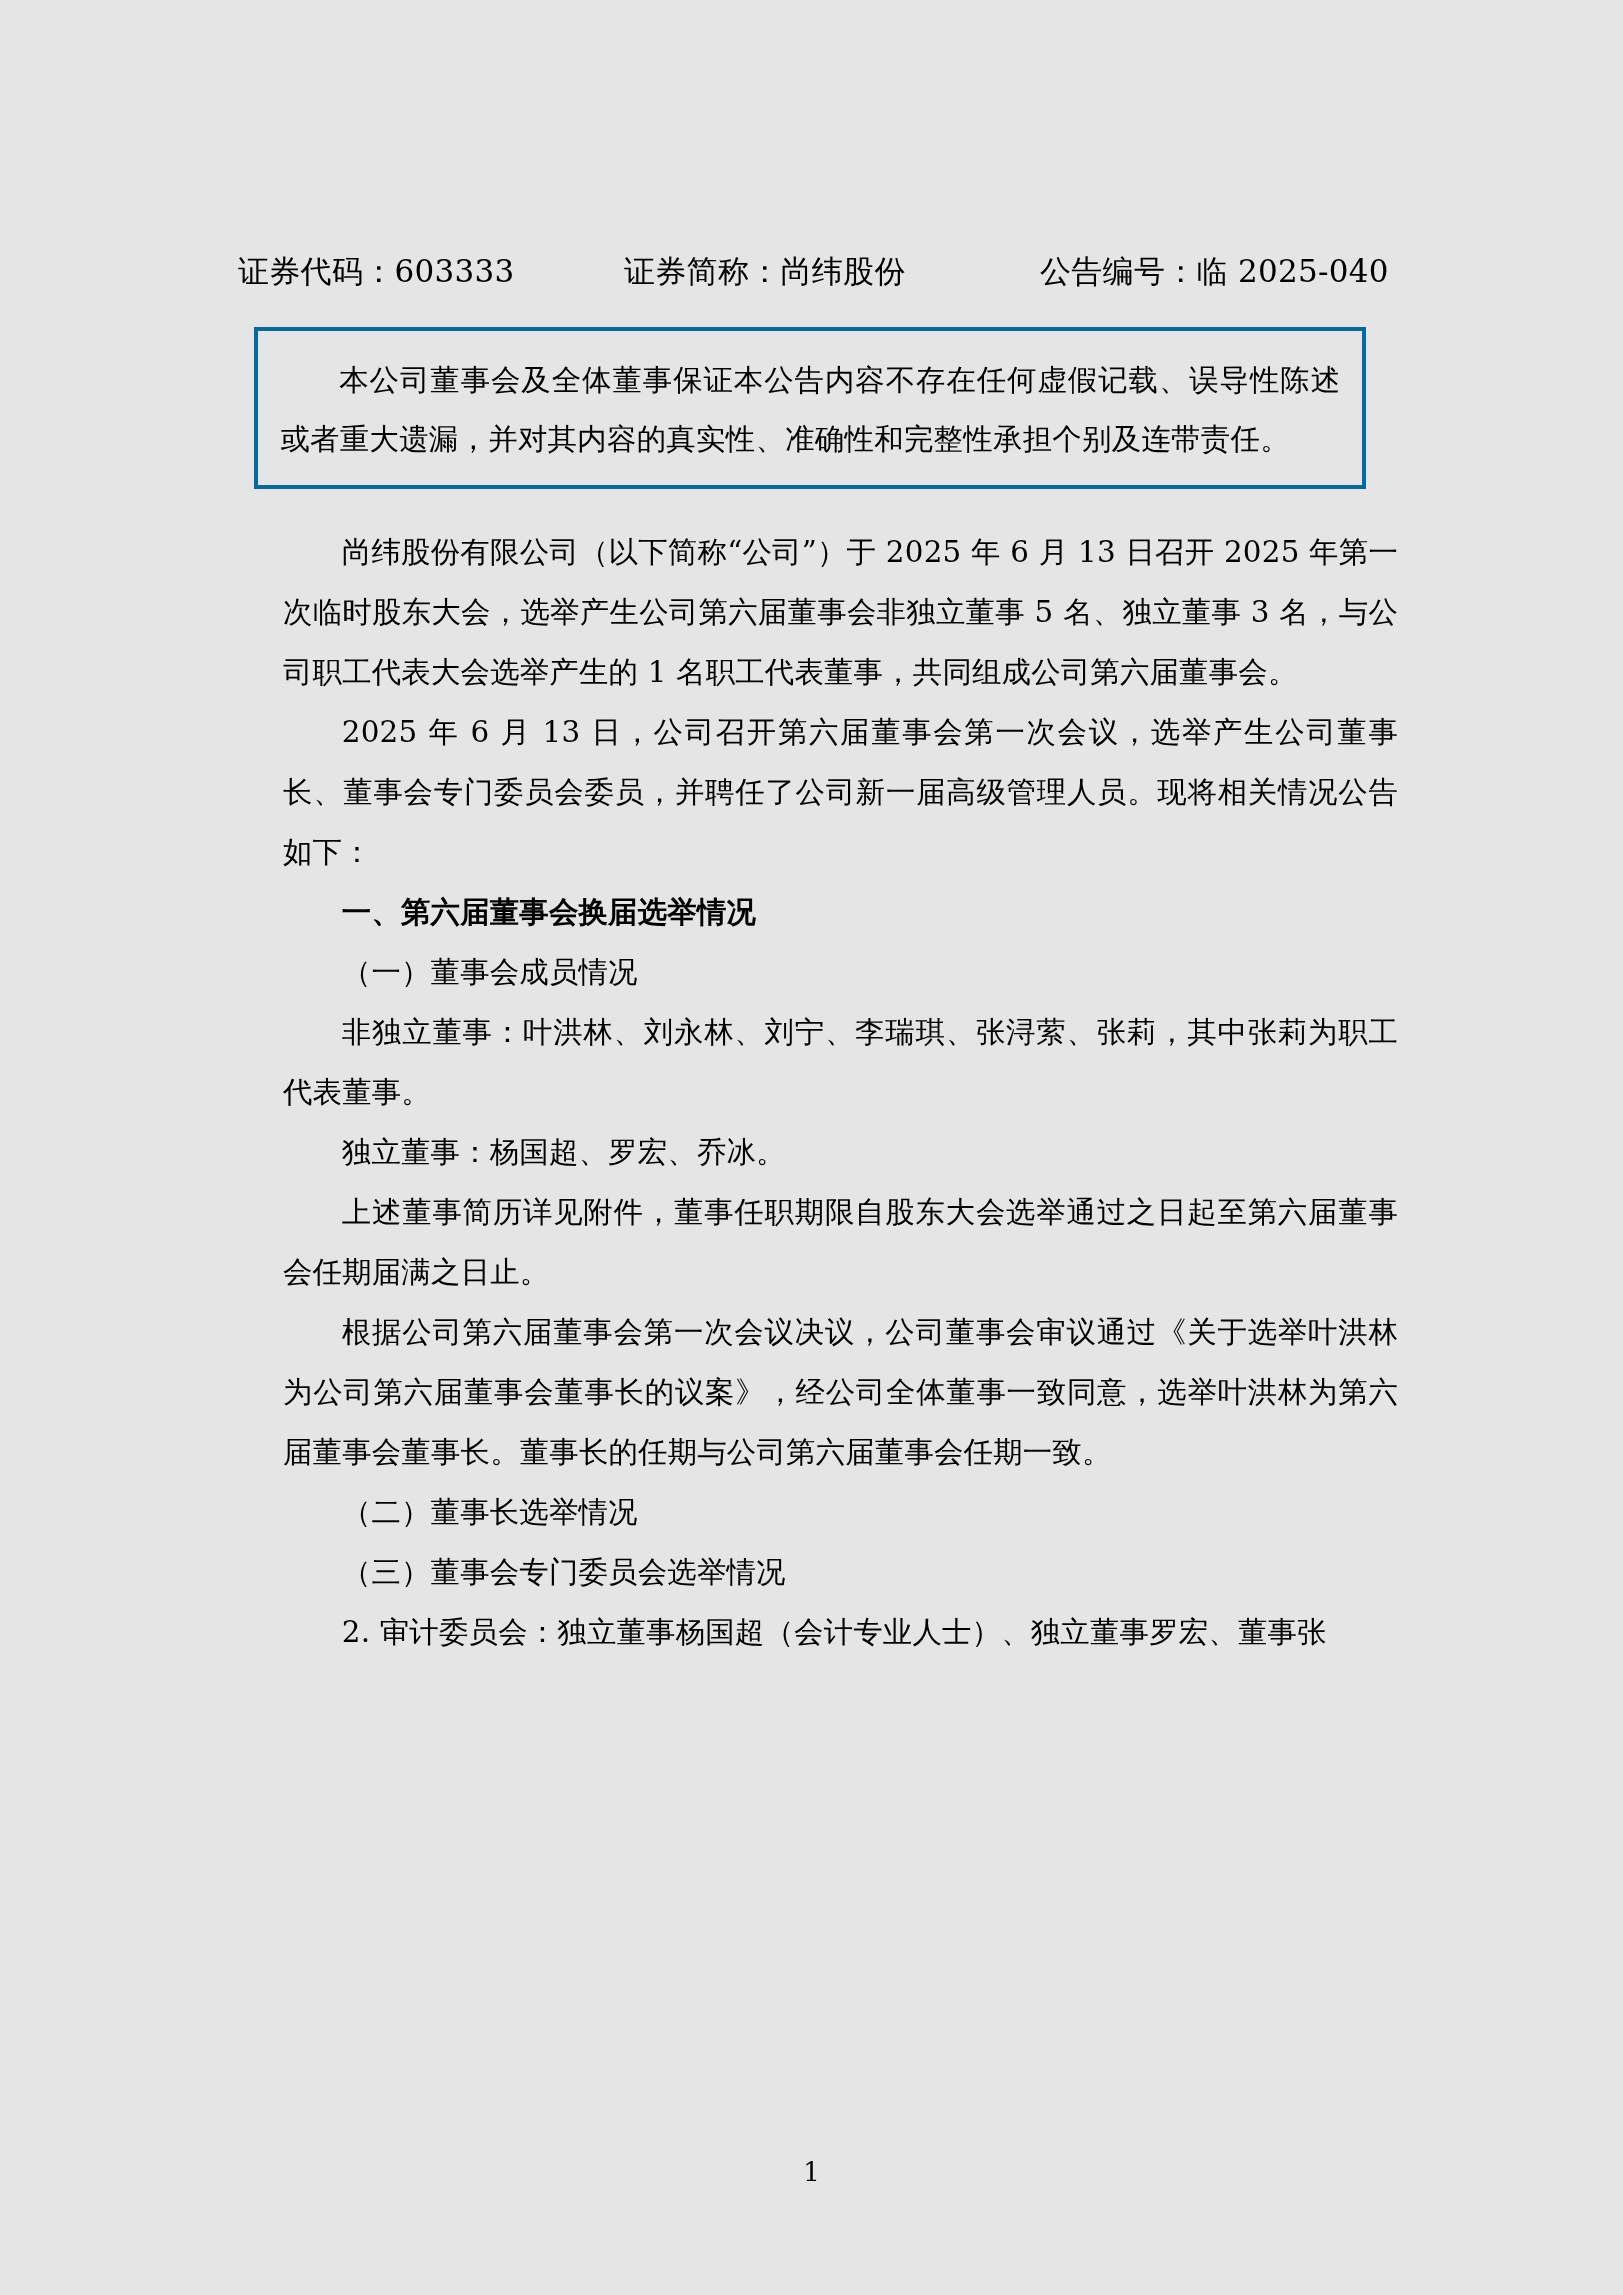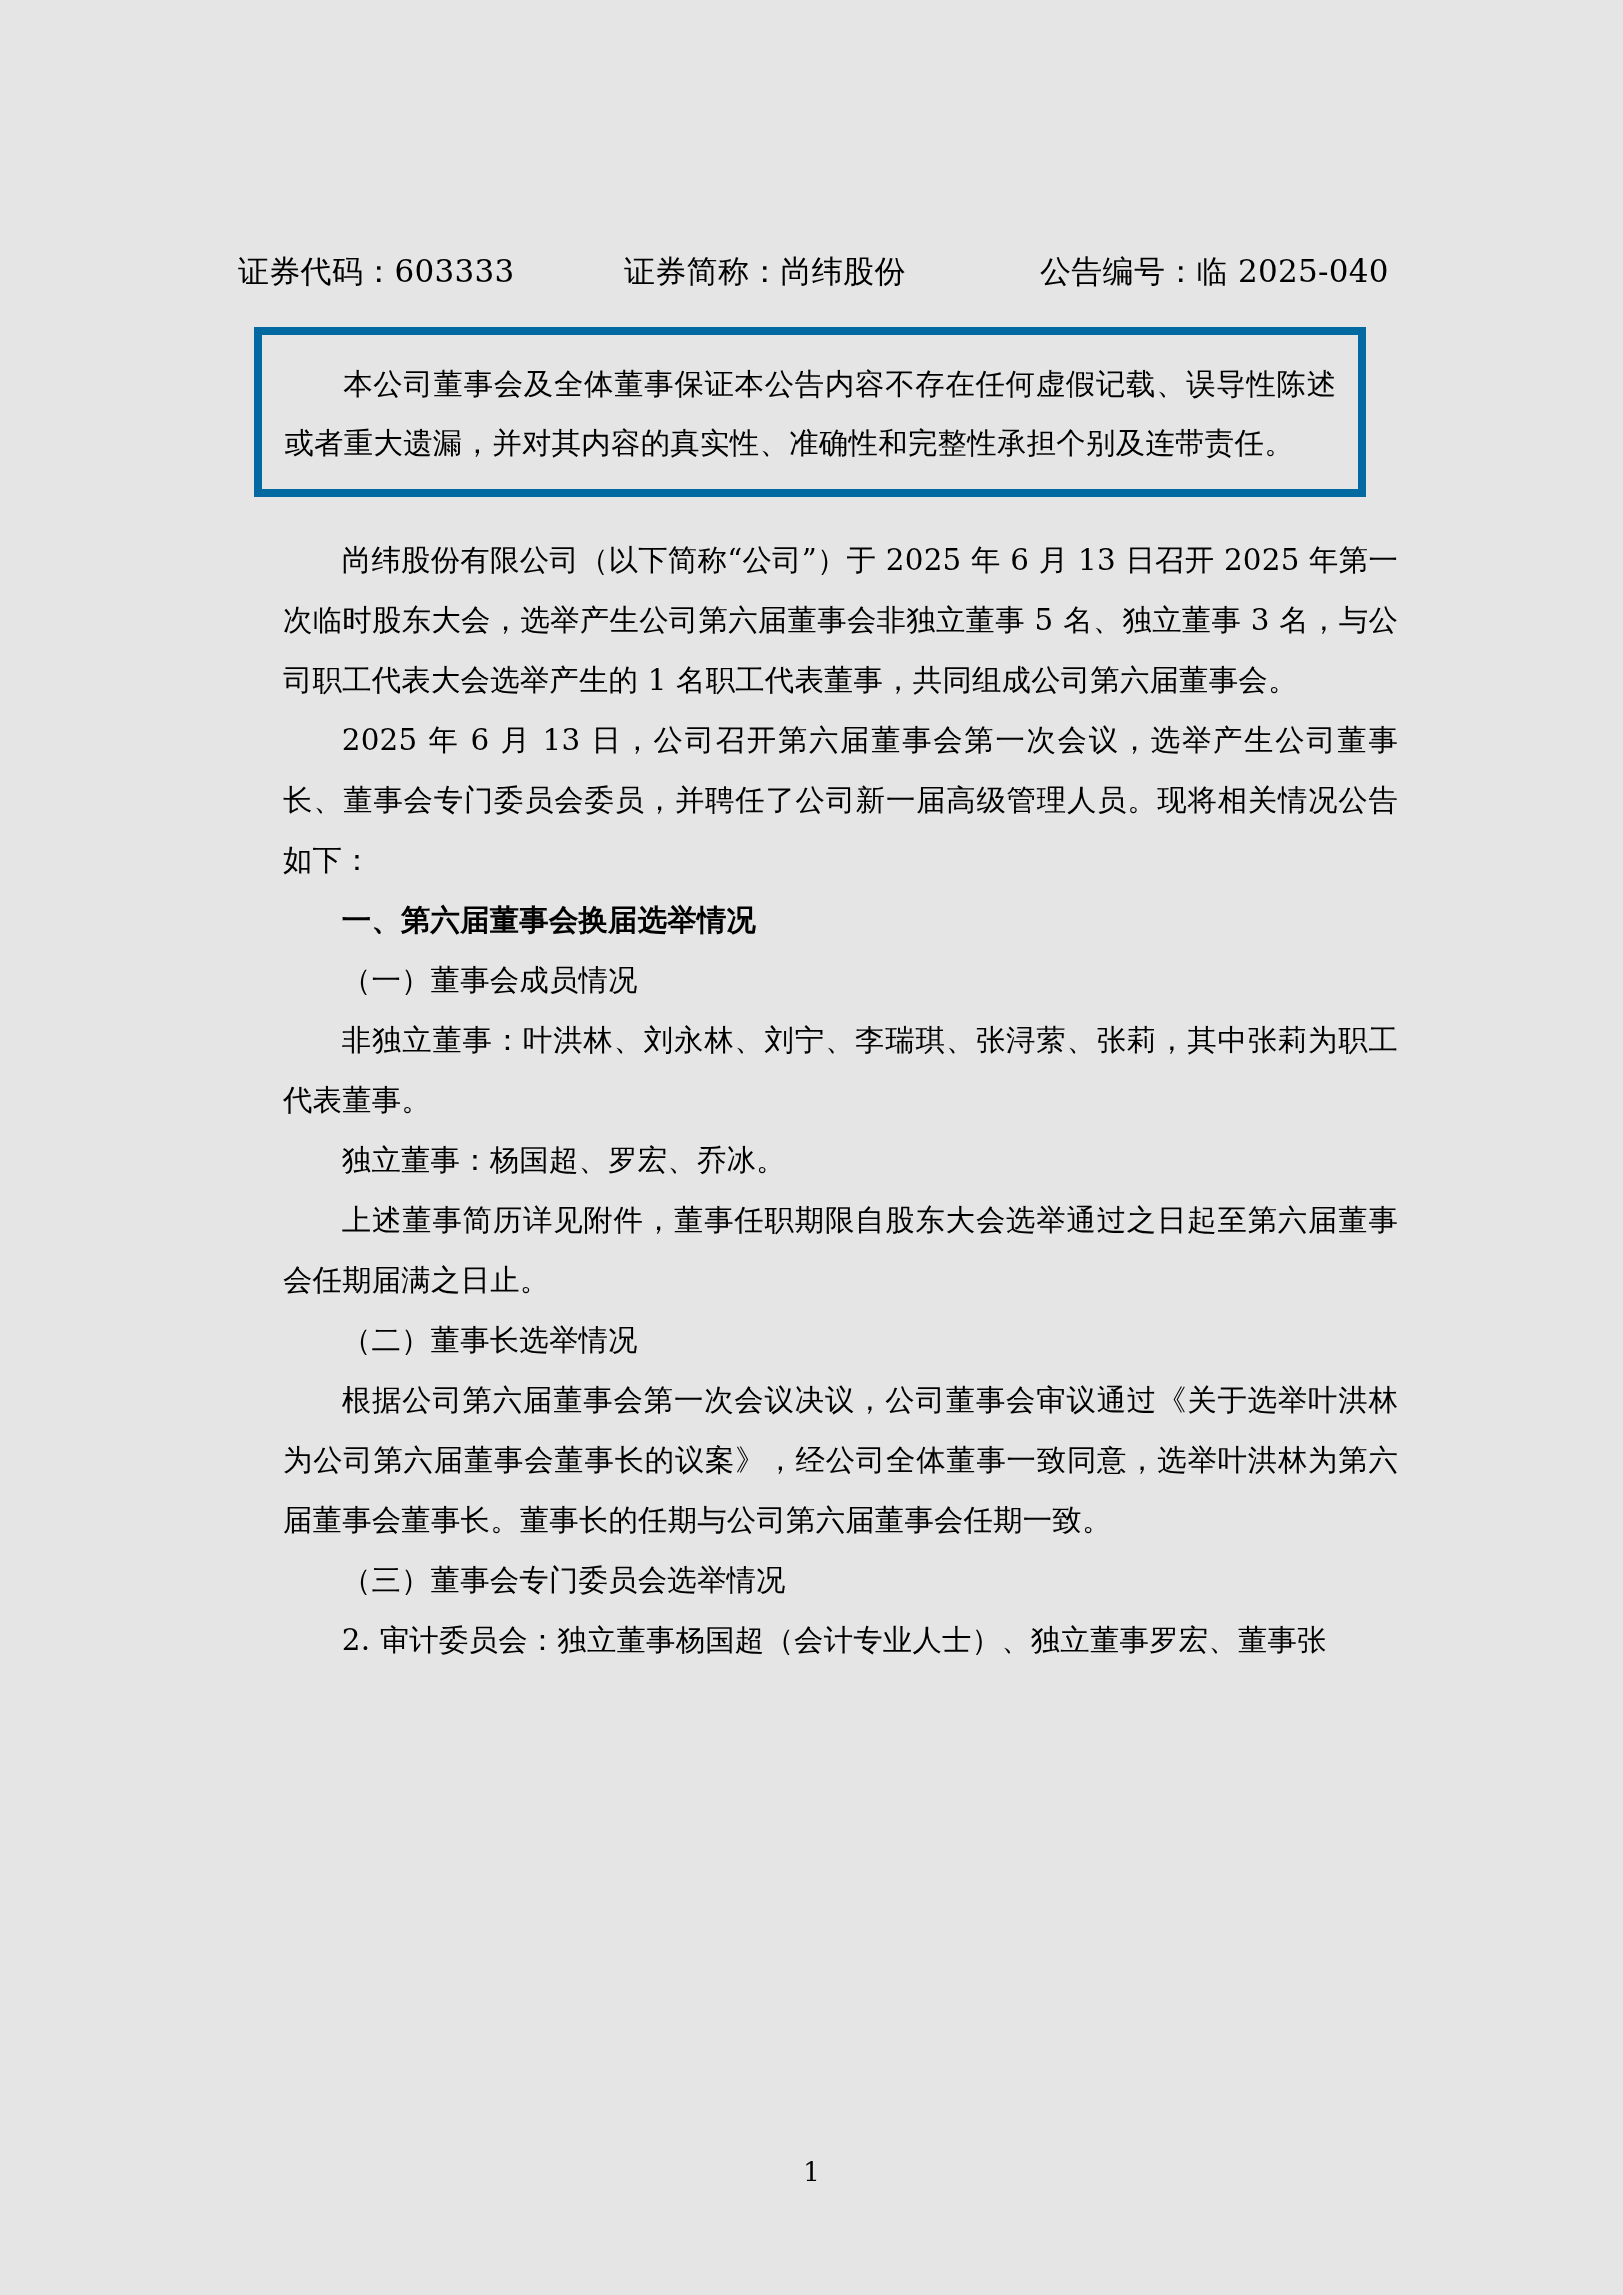--- a/index.html
+++ b/index.html
@@ -63,21 +63,21 @@
     letter-spacing: 0.7px;
     margin-top: 17px;
     white-space: nowrap;
   }
 
   
   .disclaimer-box {
     margin-top: 37px;
     margin-left: 16.4px;
     width: 1112px;
-    border: 8px solid #0369a1;
+    border: 4px solid #0369a1;
     box-sizing: border-box;
     padding: 19.6px 22px 17px 22px;
   }
   .disclaimer-text {
     font-size: 29.4px;
     line-height: 2.0;
     text-align: justify;
     text-indent: 2em;
     letter-spacing: 0.3px;
   }
@@ -144,23 +144,23 @@
       <h2 class="section">一、第六届董事会换届选举情况</h2>
 
       <p class="para">（一）董事会成员情况</p>
 
       <p class="para">非独立董事：叶洪林、刘永林、刘宁、李瑞琪、张浔萦、张莉，其中张莉为职工代表董事。</p>
 
       <p class="para">独立董事：杨国超、罗宏、乔冰。</p>
 
       <p class="para">上述董事简历详见附件，董事任职期限自股东大会选举通过之日起至第六届董事会任期届满之日止。</p>
 
+      <p class="para">根据公司第六届董事会第一次会议决议，公司董事会审议通过《关于选举叶洪林为公司第六届董事会董事长的议案》，经公司全体董事一致同意，选举叶洪林为第六届董事会董事长。董事长的任期与公司第六届董事会任期一致。</p>
+
       <p class="para">（二）董事长选举情况</p>
-
-      <p class="para">根据公司第六届董事会第一次会议决议，公司董事会审议通过《关于选举叶洪林为公司第六届董事会董事长的议案》，经公司全体董事一致同意，选举叶洪林为第六届董事会董事长。董事长的任期与公司第六届董事会任期一致。</p>
 
       <p class="para">（三）董事会专门委员会选举情况</p>
 
       <p class="para">2. 审计委员会：独立董事杨国超（会计专业人士）、独立董事罗宏、董事张</p>
 
     </div>
   </div>
 
   <div class="page-number">1</div>
 

